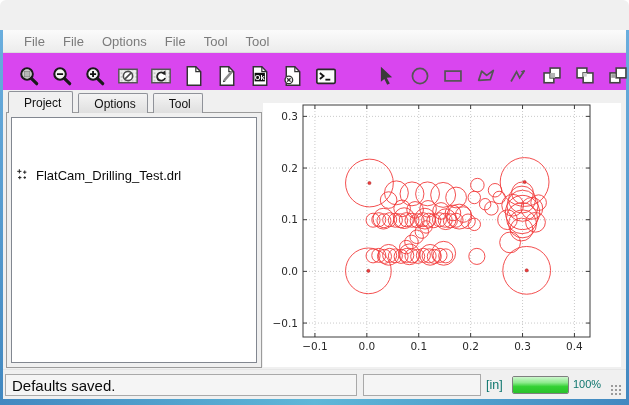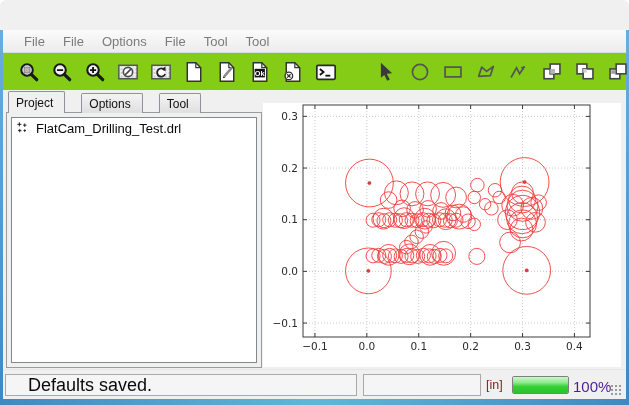--- a/index.html
+++ b/index.html
@@ -34,75 +34,75 @@
 
   
   #menubar {
     position:absolute; left:0; top:0; width:623px; height:23px;
     background:linear-gradient(180deg,#fbfbfb,#ececec); border-bottom:1px solid #dcdcdc;
     display:flex; align-items:center; padding-left:12px;
   }
   .menu-item { font-size:13px; color:#7b7b7b; padding:3px 9px; cursor:default; }
 
   
-  #toolbar { position:absolute; left:0; top:23px; width:623px; height:37px; background:#84cc16; display:flex; align-items:center; }
+  #toolbar { position:absolute; left:0; top:23px; width:623px; height:37px; background:#d946ef; display:flex; align-items:flex-end; }
   .tb-handle {
     width:5px; height:26px; margin:0 6px 0 5px;
     background-image:radial-gradient(#9a9a9a 1px, transparent 1.2px);
     background-size:4px 4px; background-position:1px 1px;
   }
   .tb-btn { width:30px; height:28px; display:flex; align-items:center; justify-content:center; margin-right:3px; border:1px solid transparent; border-radius:2px; }
   .tb-btn svg { width:22px; height:22px; }
   #toolbar-draw-group { margin-left:8px; display:flex; align-items:center; }
 
   
   #tabbar { position:absolute; left:5px; top:61px; height:22px; display:flex; align-items:flex-end; z-index:3; }
   .tab {
-    font-size:12px; color:#111; padding:3px 11px 3px 7px; margin-right:16px;
+    font-size:12px; color:#111; padding:3px 11px 3px 15px; margin-right:5px;
     border:1px solid #8f9299; border-bottom:none; border-radius:2px 2px 0 0;
     background:linear-gradient(180deg,#f4f4f4,#dfdfdf); height:20px; cursor:default;
   }
   .tab.active { background:#f0f0f0; height:22px; position:relative; z-index:4; padding-top:4px; }
 
   
   #project-panel {
     position:absolute; left:3px; top:82px; width:256px; height:256px;
     background:#f0f0f0; border:1px solid #9b9b9b;
   }
   #project-tree {
     position:absolute; left:4px; top:4px; width:246px; height:246px;
     background:#ffffff; border:1px solid #828790; overflow:hidden;
   }
-  .tree-item { display:flex; align-items:center; padding:3px 12px 0 4px; }
+  .tree-item { display:flex; align-items:center; padding:3px 12px 0 4px;margin-top:47px; }
   .tree-item svg { width:15px; height:15px; margin-right:5px; flex:none; }
   .tree-label { font-size:13px; color:#0a0a0a; white-space:nowrap; }
 
   
   #plot-canvas { position:absolute; left:260px; top:73px; width:358px; height:264px; background:#ffffff; }
   #plot-svg text { font-family:"DejaVu Sans", sans-serif; font-size:10.5px; fill:#2a2a2a; }
 
   
   #statusbar { position:absolute; left:0; top:339px; width:623px; height:30px; background:#f0f0f0; border-top:1px solid #e6e6e6; }
   .status-panel {
     position:absolute; top:4px; height:22px; background:#f5f5f5;
-    border:1px solid #a9a9a9; font-size:18px; color:#0a0a0a;
-    display:flex; align-items:center; padding-left:22px;
+    border:1px solid #a9a9a9; font-size:15px; color:#0a0a0a;
+    display:flex; align-items:center; padding-left:6px;
   }
   #status-message { left:2px; width:352px; }
   #status-field2  { left:360px; width:118px; }
-  #status-units   { position:absolute; left:483px; top:8px; font-size:12.5px; color:#7f1d1d; }
+  #status-units   { position:absolute; left:483px; top:8px; font-size:12.5px; color:#0f766e; }
   #progress-bar {
     position:absolute; left:509px; top:6px; width:57px; height:18px;
     border:1px solid #7f7f7f; border-radius:2px; overflow:hidden; background:#fdfdfd;
   }
   #progress-fill {
     height:100%;
     background:linear-gradient(180deg,#cdf6cd 0%,#8deb8d 35%,#33d133 60%,#2bc12b 100%);
   }
-  #progress-text { position:absolute; left:570px; top:8px; font-size:15px; color:#4c1d95; }
+  #progress-text { position:absolute; left:570px; top:8px; font-size:11px; color:#0f766e; }
   #resize-grip { position:absolute; right:4px; bottom:3px; width:12px; height:12px;
     background-image:radial-gradient(#9a9a9a 1px, transparent 1.2px); background-size:4px 4px; }
 </style>
 </head>
 <body>
 
 <div id="window">
   <div id="frame-left"></div>
   <div id="frame-right"></div>
   <div id="frame-bottom"></div>

